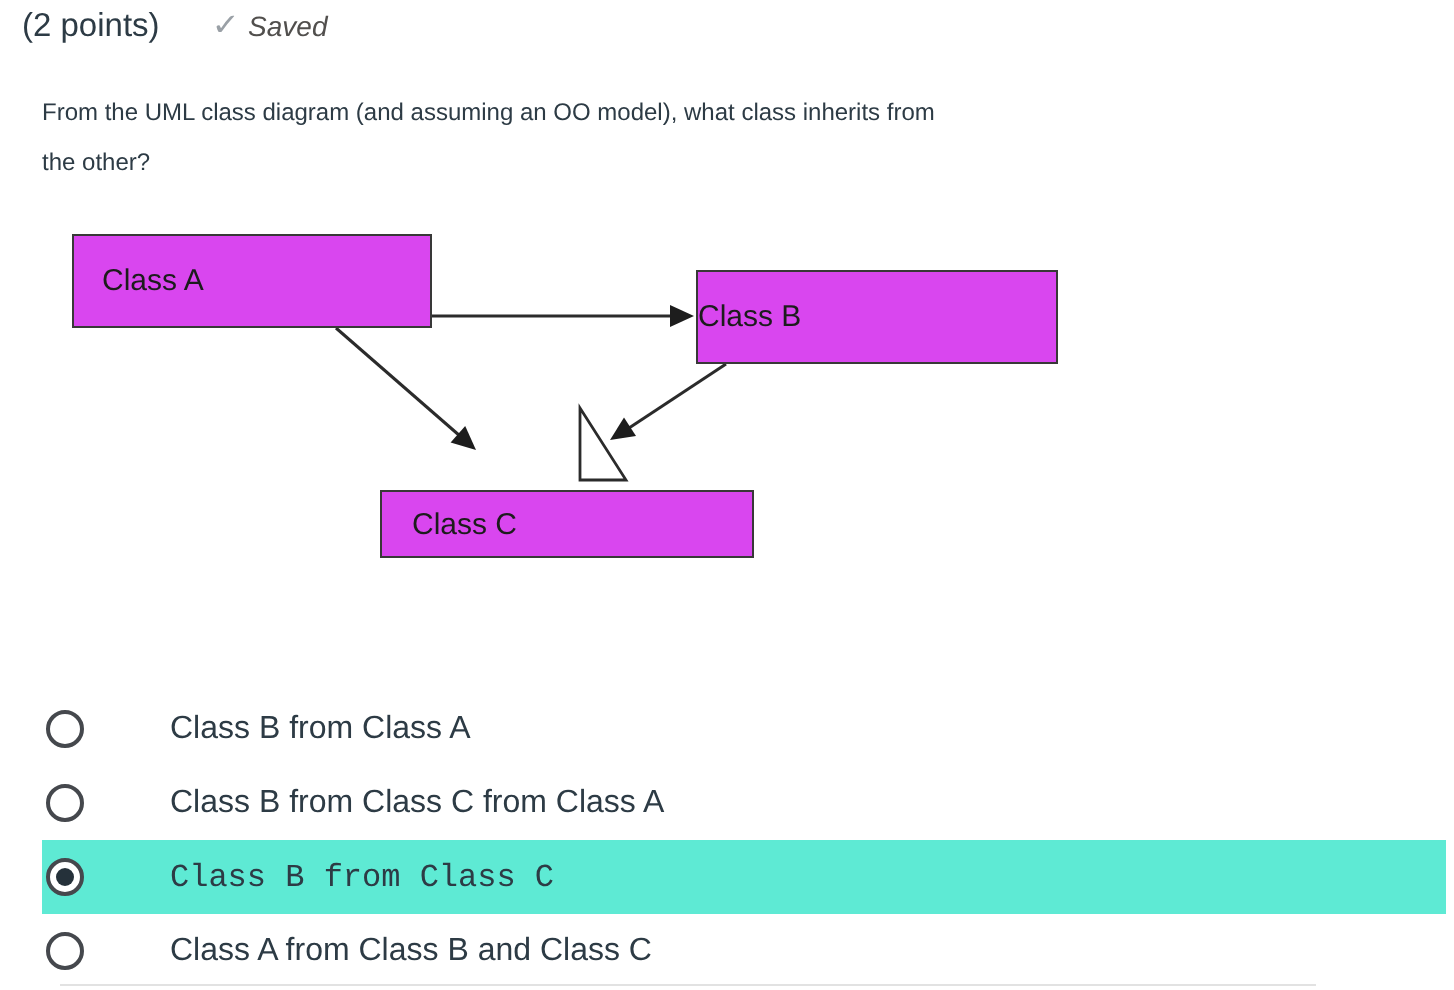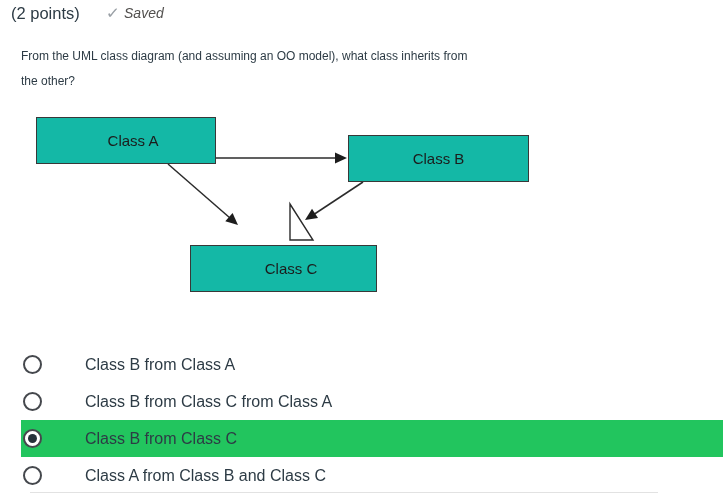--- a/index.html
+++ b/index.html
@@ -19,27 +19,27 @@
   .saved{margin-left:4px;font-style:italic;font-size:14px;color:#514f4d;}
   
   .question{
     position:absolute;top:44px;left:21px;width:706px;
     font-size:12px;line-height:24.5px;color:#2d3b45;
   }
   
   .diagram{position:absolute;top:105px;left:0;width:560px;height:200px;}
   .diagram svg{position:absolute;top:0;left:0;}
   .dbox{
-    position:absolute;background:#14b8a6;border:1.5px solid #383838;
+    position:absolute;background:#d946ef;border:1.5px solid #383838;
     box-sizing:border-box;display:flex;align-items:center;
-    font-size:15px;color:#1c1c1c;justify-content:center;
+    font-size:15px;color:#1c1c1c;
   }
   .box-a{left:36px;top:12px;width:180px;height:47px;padding-left:14px;}
   .box-b{left:348px;top:30px;width:181px;height:47px;}
-  .box-c{left:190px;top:140px;width:187px;height:47px;padding-left:15px;}
+  .box-c{left:190px;top:140px;width:187px;height:34px;padding-left:15px;}
   
   .options{position:absolute;top:346px;left:21px;width:702px;}
   .option{
     display:flex;align-items:center;height:37px;padding-left:2px;
     box-sizing:border-box;cursor:pointer;gap:32px;
   }
   .radio{
     width:19px;height:19px;border:2px solid #45484d;border-radius:50%;
     background:#fff;box-sizing:border-box;flex:none;position:relative;
     margin-right:11px;
@@ -99,21 +99,21 @@
 
 <div class="options">
   <div class="option">
     <span class="radio"></span>
     <span class="option-label">Class B from Class A</span>
   </div>
   <div class="option">
     <span class="radio"></span>
     <span class="option-label">Class B from Class C from Class A</span>
   </div>
-  <div class="option selected" style="background: #22c55e;">
+  <div class="option selected" style="background: #5eead4; font-family: Liberation Mono, monospace;">
     <span class="radio checked"></span>
     <span class="option-label">Class B from Class C</span>
   </div>
   <div class="option">
     <span class="radio"></span>
     <span class="option-label">Class A from Class B and Class C</span>
   </div>
 </div>
 
 <div class="bottom-line"></div>

